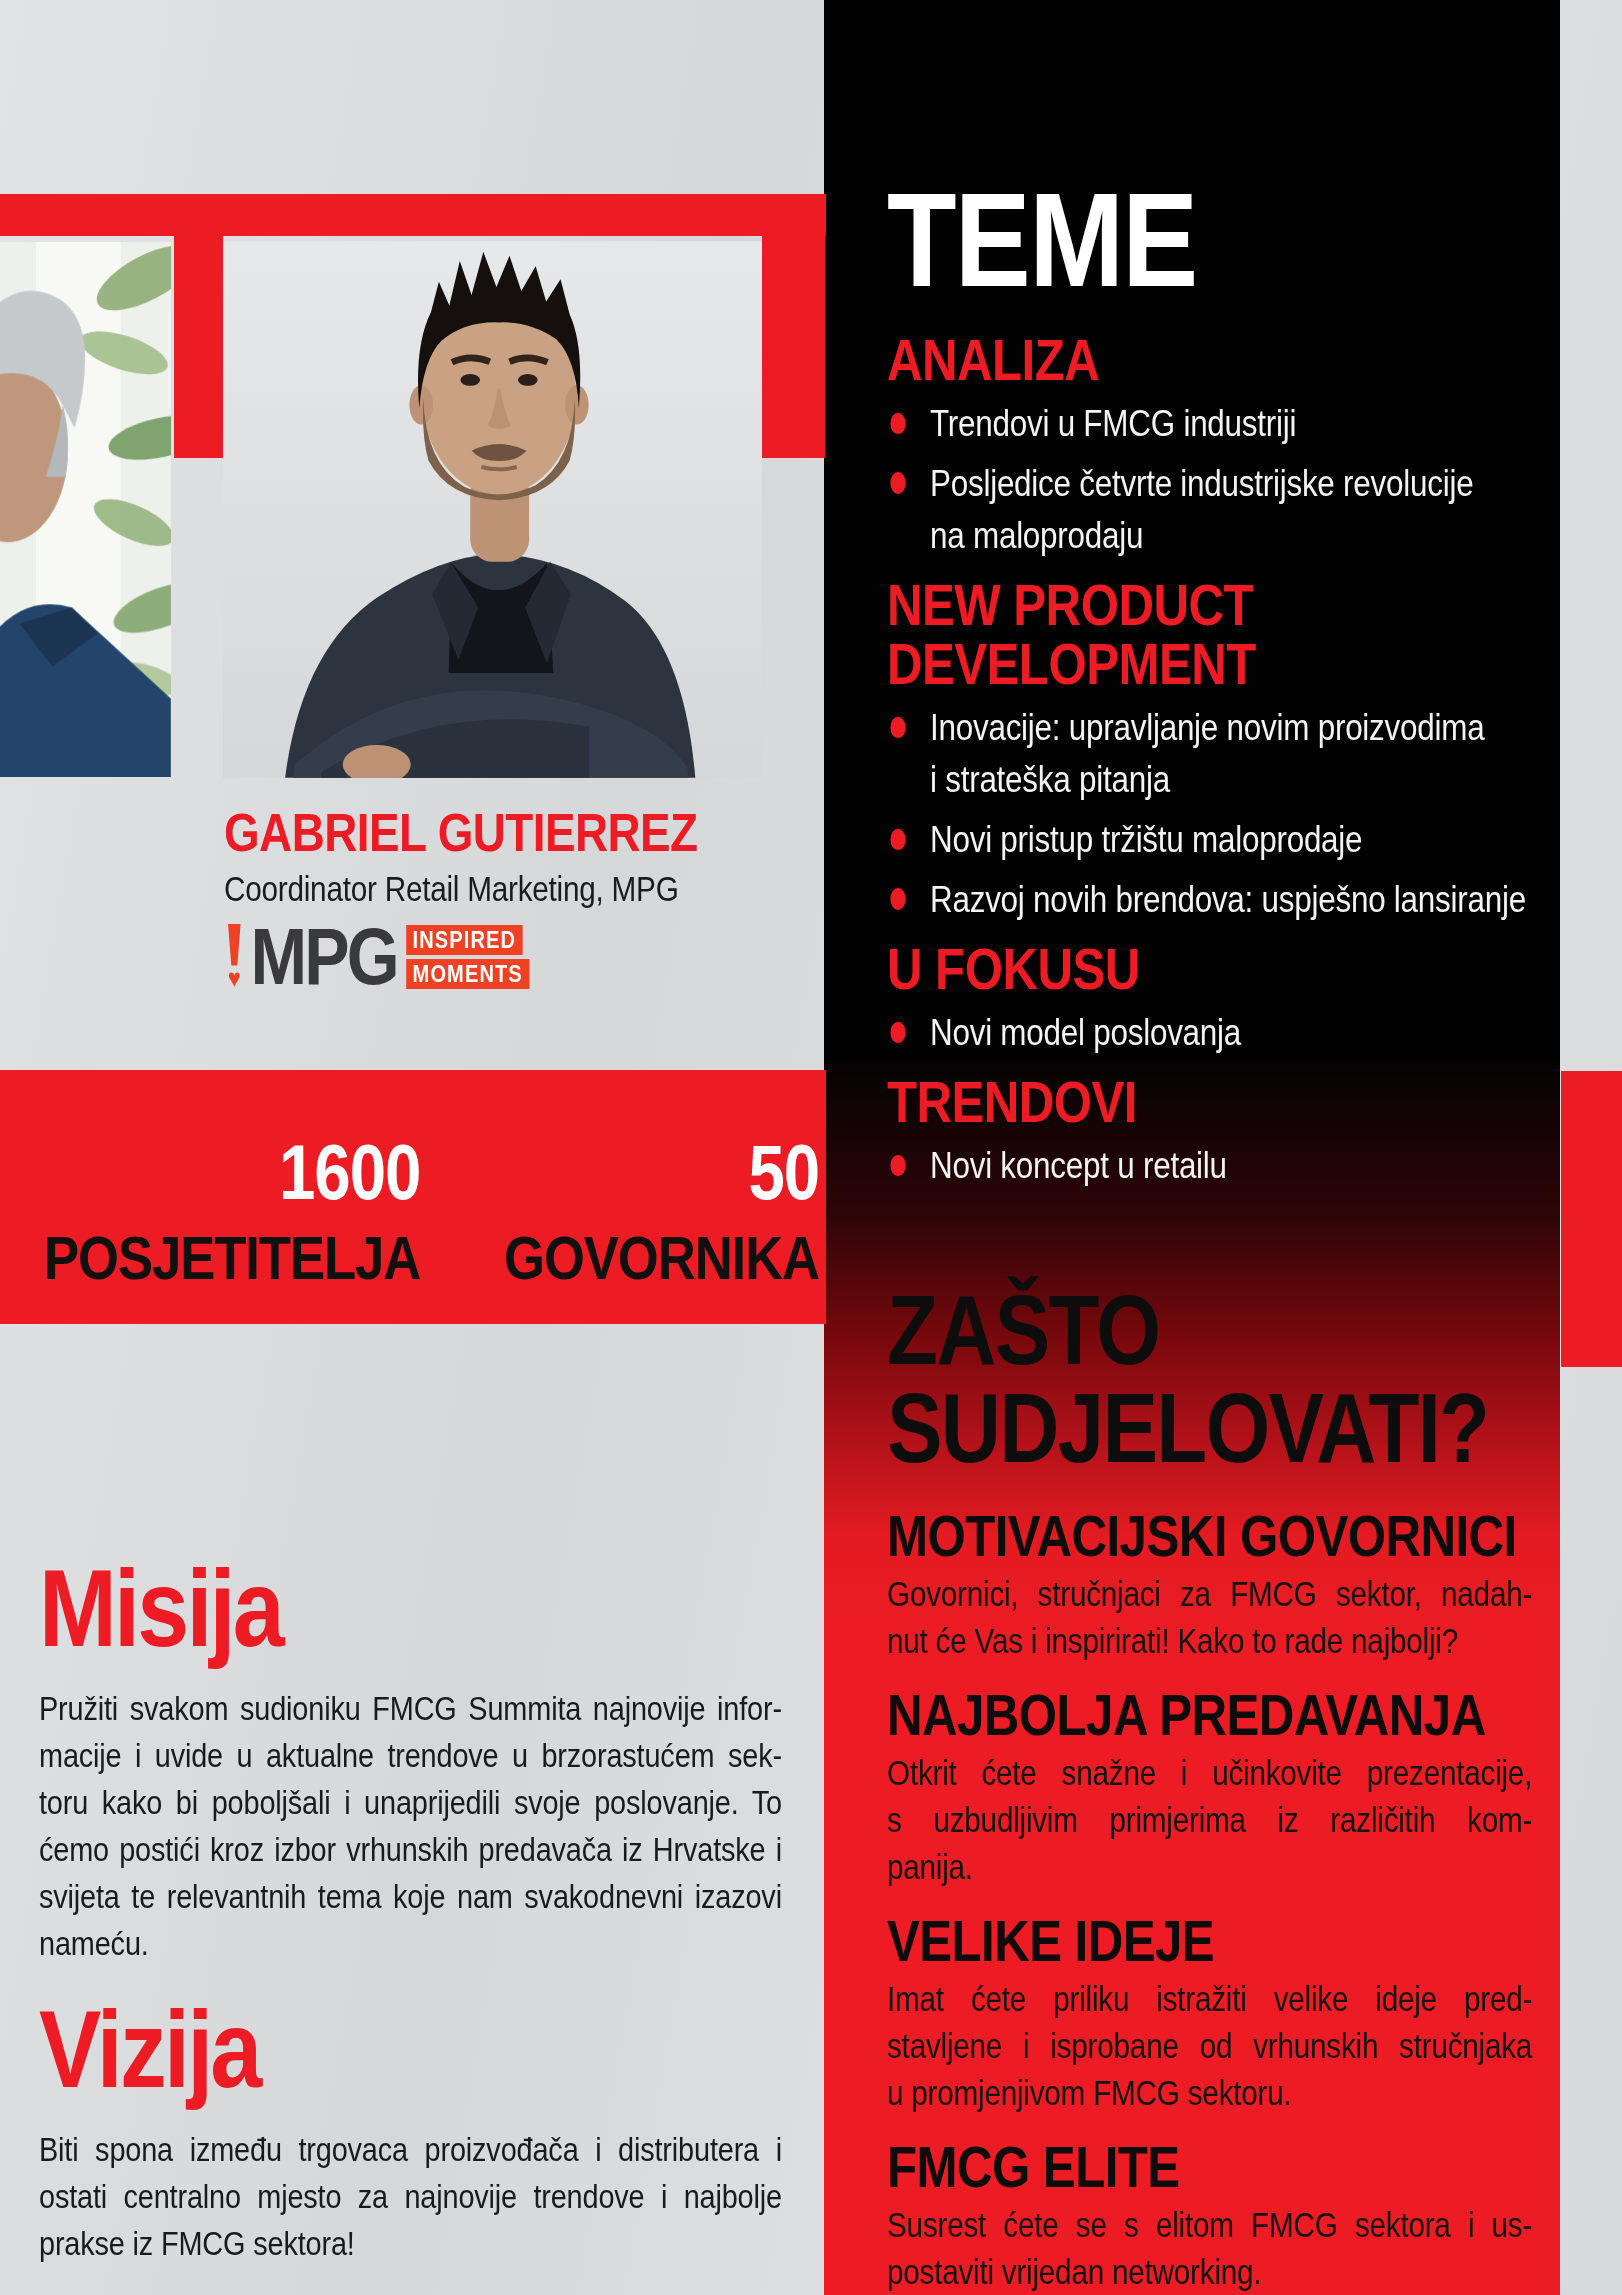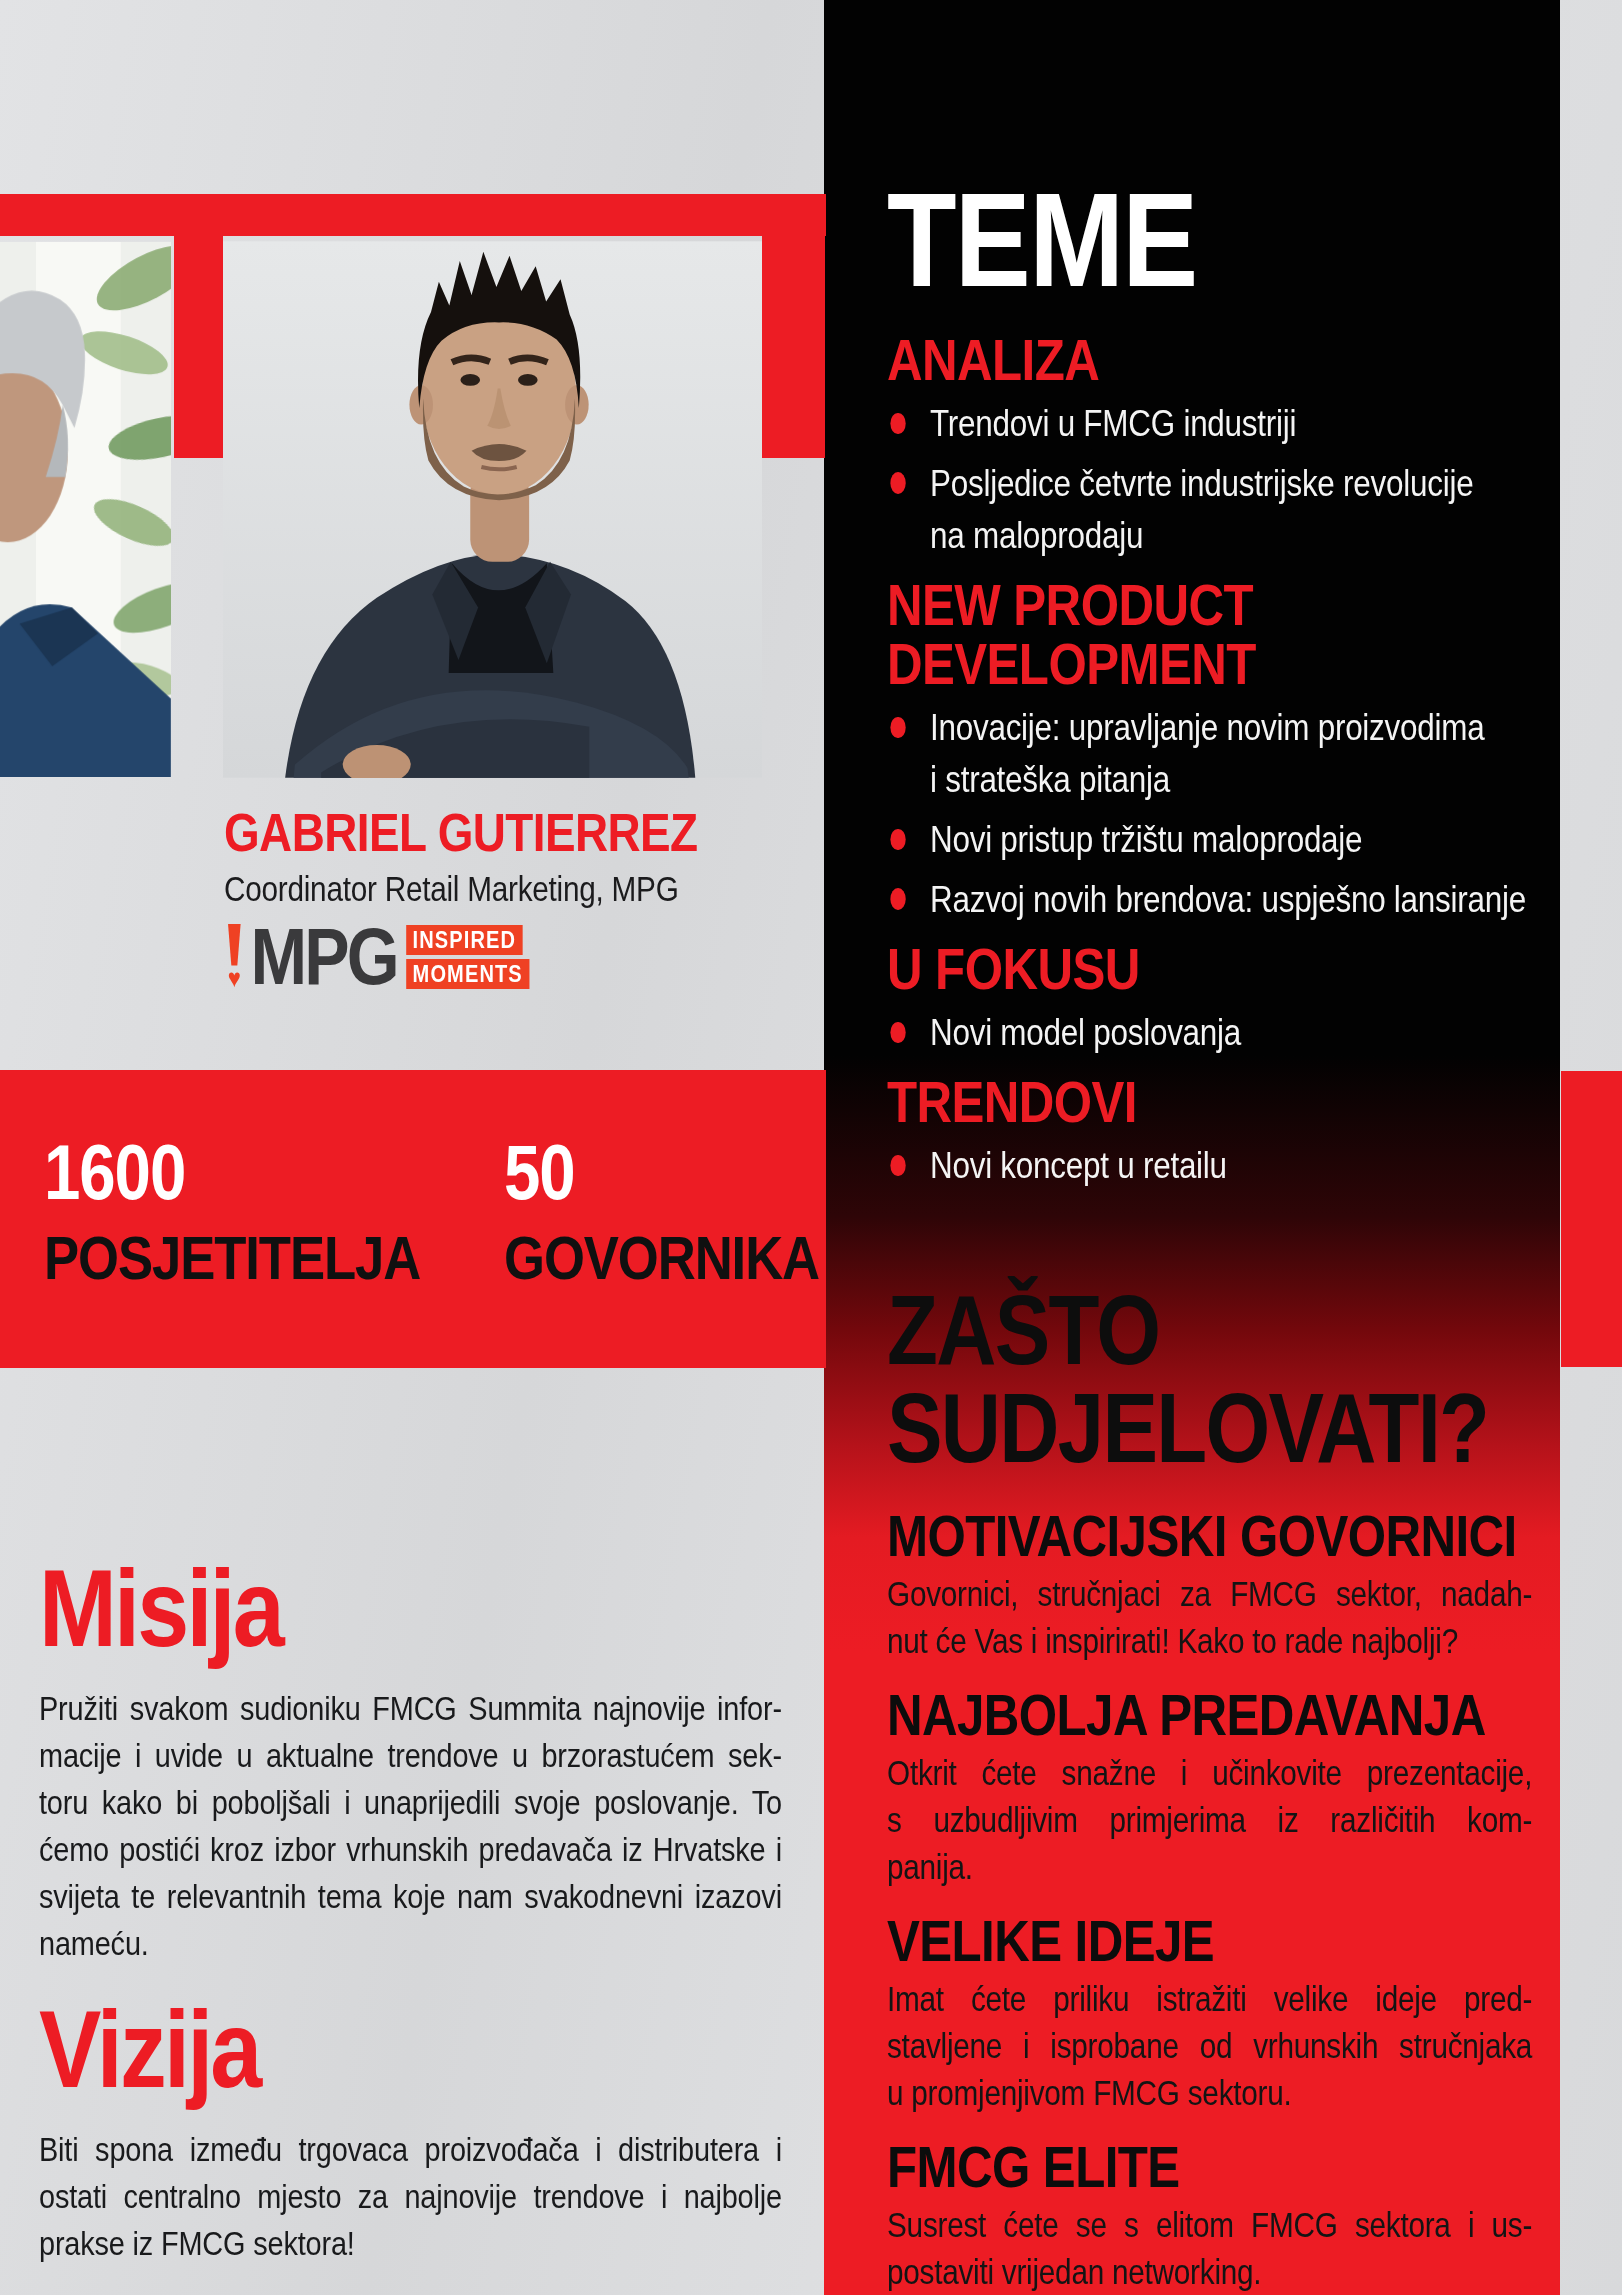--- a/index.html
+++ b/index.html
@@ -35,21 +35,21 @@
   .cap-role{font-size:35px;line-height:43px;color:#1b1b1d;margin-top:6.5px;letter-spacing:-0.3px;}
   .logo-row{left:226px;top:921px;display:flex;align-items:center;}
   .bang{display:flex;flex-direction:column;align-items:center;margin-right:9.2px;}
   .bang-bar{width:19.6px;height:42px;background:#ef4123;clip-path:polygon(12% 0,88% 0,68% 100%,32% 100%);}
   .bang-heart{color:#ef4123;font-size:26px;line-height:23.6px;margin-top:1.3px;}
   .logo-mpg{font-size:80px;line-height:72px;font-weight:700;color:#3a3a3c;letter-spacing:-3.3px;margin-right:10.5px;}
   .logo-tags{display:flex;flex-direction:column;gap:3.3px;}
   .logo-tag{background:#ef4123;color:#fff;font-size:23.6px;font-weight:700;letter-spacing:1.3px;line-height:26px;padding:2px 7.9px;width:max-content;}
 
   
-  .stat-band{left:0;top:1070px;width:826px;height:298px;background:var(--red);}
+  .stat-band{left:0;top:1070px;width:826px;height:254px;background:var(--red);text-align:right;}
   .stat-group{position:absolute;top:62px;}
   .stat-group.g1{left:44px}
   .stat-group.g2{left:504px}
   .stat-value{font-size:77px;line-height:81px;font-weight:700;color:#fff;letter-spacing:-1.3px;}
   .stat-label{font-size:62px;line-height:67px;font-weight:700;color:#101010;letter-spacing:-1.3px;margin-top:10.5px;}
 
   
   .m-block{width:874px;}
   .m-title{font-size:110px;line-height:115px;font-weight:700;color:var(--red);letter-spacing:-3.3px;margin-bottom:19.6px;}
   .m-line{font-size:34px;line-height:47px;color:#191a1c;letter-spacing:-0.2px;}

